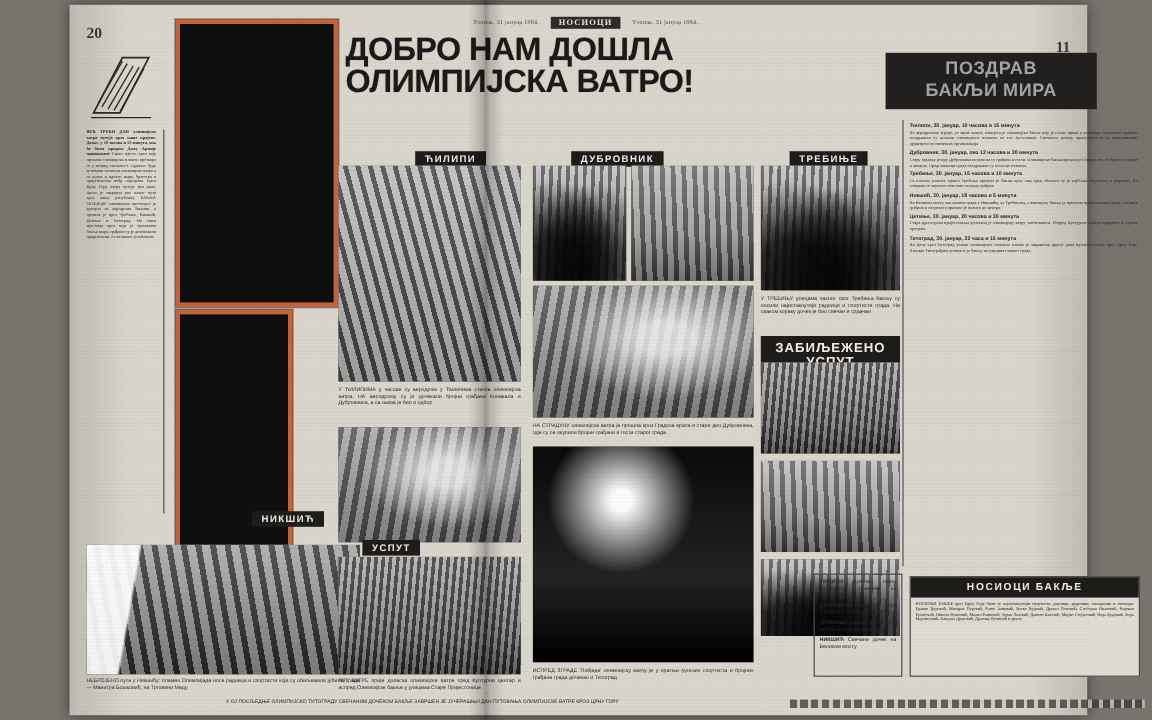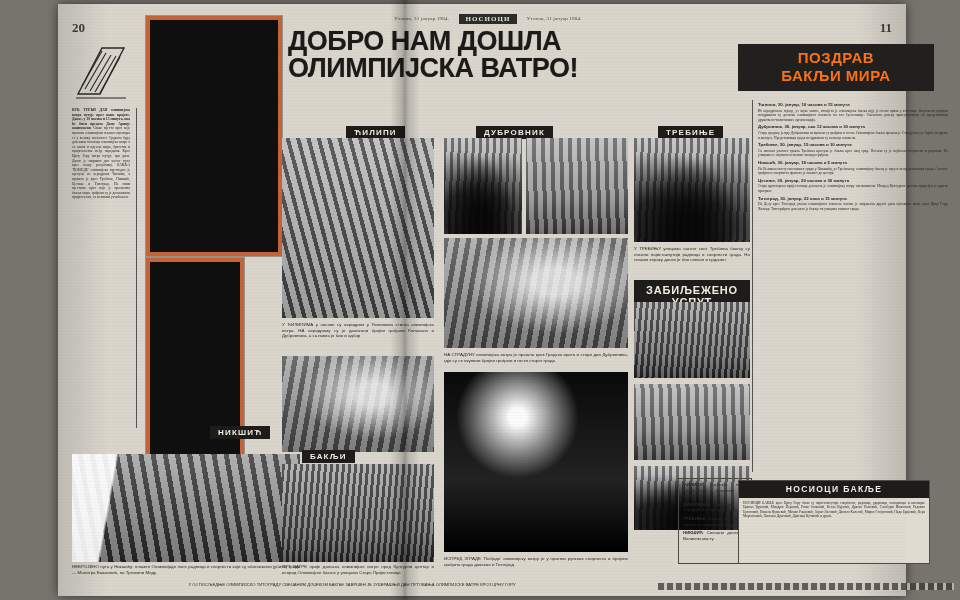--- a/index.html
+++ b/index.html
@@ -66,21 +66,21 @@
   
   .folio {
     position: absolute;
     top: 16px;
     font-family: "Liberation Serif", serif;
     font-size: 13px;
     font-weight: bold;
     color: #3b3a36;
   }
   .folio.left  { left: 14px; }
-  .folio.right { right: 14px; }
+  .folio.right { right: 14px; margin-top: 11px; }
 
   .masthead-strip {
     position: absolute;
     top: 10px;
     left: 290px;
     width: 280px;
     height: 14px;
     font-size: 5px;
     color: #4a4843;
     text-align: center;
@@ -124,23 +124,23 @@
     font-weight: bold;
     color: #24231f;
     border-bottom: 1px solid #5a5852;
     padding-bottom: 2px;
   }
 
   .hdr-banner {
     position: absolute;
     top: 40px;
     left: 680px;
-    width: 196px;
+    width: 176px;
     background: #232220;
-    color: #f97316;
+    color: #a3a3a3;
     font-family: "Liberation Sans", sans-serif;
     font-weight: bold;
     font-size: 15px;
     line-height: 18px;
     text-align: center;
     padding: 5px 0 6px;
     letter-spacing: .5px;
   }
 
   
@@ -386,21 +386,21 @@
     <div class="citylabel" style="top:122px; left:288px;">ЋИЛИПИ</div>
     <div class="photo" style="top:134px; left:224px; width:152px; height:180px;">
       <div class="ph-inner tex-arch"></div>
     </div>
     <div class="cap" style="top:318px; left:224px; width:152px;">У ЋИЛИПИМА у часове су аеродром у Ћилипима стигла олимпијска ватра. НА аеродрому су је дочекали бројни грађани Конавала и Дубровника, а са њима је био и одбор</div>
 
     <div class="photo" style="top:352px; left:224px; width:152px; height:96px;">
       <div class="ph-inner tex-mid"></div>
     </div>
 
-    <div class="citylabel" style="top:446px; left:244px;">БАКЉИ</div>
+    <div class="citylabel" style="top:446px; left:244px;">УСПУТ</div>
     <div class="photo" style="top:460px; left:224px; width:152px; height:98px;">
       <div class="ph-inner tex-group"></div>
     </div>
     <div class="cap" style="top:560px; left:224px; width:152px;">ПУТ ВАТРЕ прије доласка олимпијске ватре пред Културни центар и испред Олимпијске бакље у улицама Старе Пријестонице</div>
 
     <div class="citylabel" style="top:122px; left:418px;">ДУБРОВНИК</div>
     <div class="photo" style="top:134px; left:386px; width:78px; height:96px;">
       <div class="ph-inner tex-crowd"></div>
     </div>
     <div class="photo" style="top:134px; left:468px; width:102px; height:96px;">
@@ -462,21 +462,21 @@
       <span>Са плочом улазног тракта Требиња кренула је бакља кроз овај град. Носили су је најбољи спортисти и радници. На улицама се окупило неколико хиљада грађана.</span>
       <span class="subhead">Никшић, 30. јануар, 18 часова и 5 минута</span>
       <span>На Великом мосту ова нашега града у Никшићу, уз Требињску, олимпијску бакљу је преузела представница града. Стотине грађана и спортиста пратило је пламен до центра.</span>
       <span class="subhead">Цетиње, 30. јануар, 20 часова и 30 минута</span>
       <span>Стара црногорска пријестоница дочекала је олимпијску ватру светковином. Испред Културног центра приређен је кратак програм.</span>
       <span class="subhead">Титоград, 30. јануар, 22 часа и 15 минута</span>
       <span>На Делу кроз Титоград улазак олимпијског пламена значио је завршетак другог дана путовања ватре кроз Црну Гору. Хиљаде Титограђана дочекало је бакљу на улицама главног града.</span>
     </div>
     <div class="vrule" style="top:96px; left:694px; height:372px;"></div>
 
-    <div class="bearers-box" style="top:476px; left:680px; width:190px; height:82px;">
+    <div class="bearers-box" style="top:476px; left:700px; width:190px; height:82px;">
       <div class="bearers-title">НОСИОЦИ БАКЉЕ</div>
       <div class="bearers-body">НОСИОЦИ БАКЉЕ кроз Црну Гору били су најистакнутији спортисти, радници, ударници, омладинци и пионири: Бранко Ђуровић, Миодраг Перовић, Ратко Јанковић, Веско Вујачић, Драган Поповић, Слободан Ивановић, Радован Булатовић, Никола Вукчевић, Милан Рацковић, Зоран Лазовић, Данило Калезић, Мирко Стојановић, Нада Брајовић, Вера Мартиновић, Љиљана Драговић, Драгица Вучинић и други.</div>
     </div>
 
     <div class="cap" style="top:578px; left:14px; width:560px; text-align:center; font-size:4.2px;">У ОЈ ПОСЉЕДЊЕ ОЛИМПИЈСКО ТИТОГРАДУ СВЕЧАНИМ ДОЧЕКОМ БАКЉЕ ЗАВРШЕН ЈЕ ЈУЧЕРАШЊИ ДАН ПУТОВАЊА ОЛИМПИЈСКЕ ВАТРЕ КРОЗ ЦРНУ ГОРУ</div>
 
     <div class="footer-strip"></div>
 
     <div class="grain"></div>
   </div>

